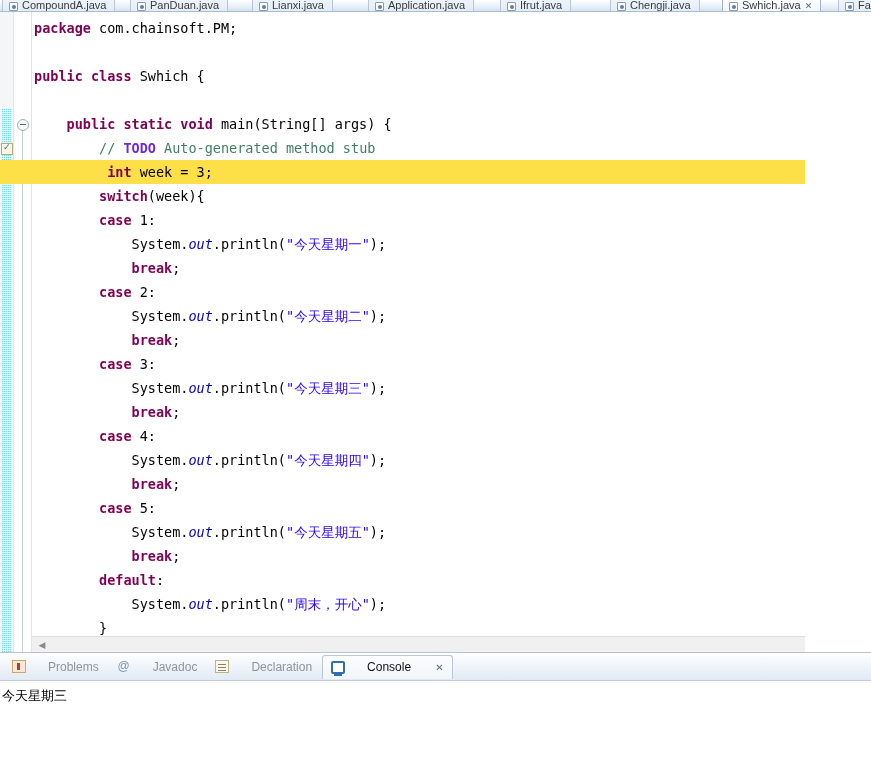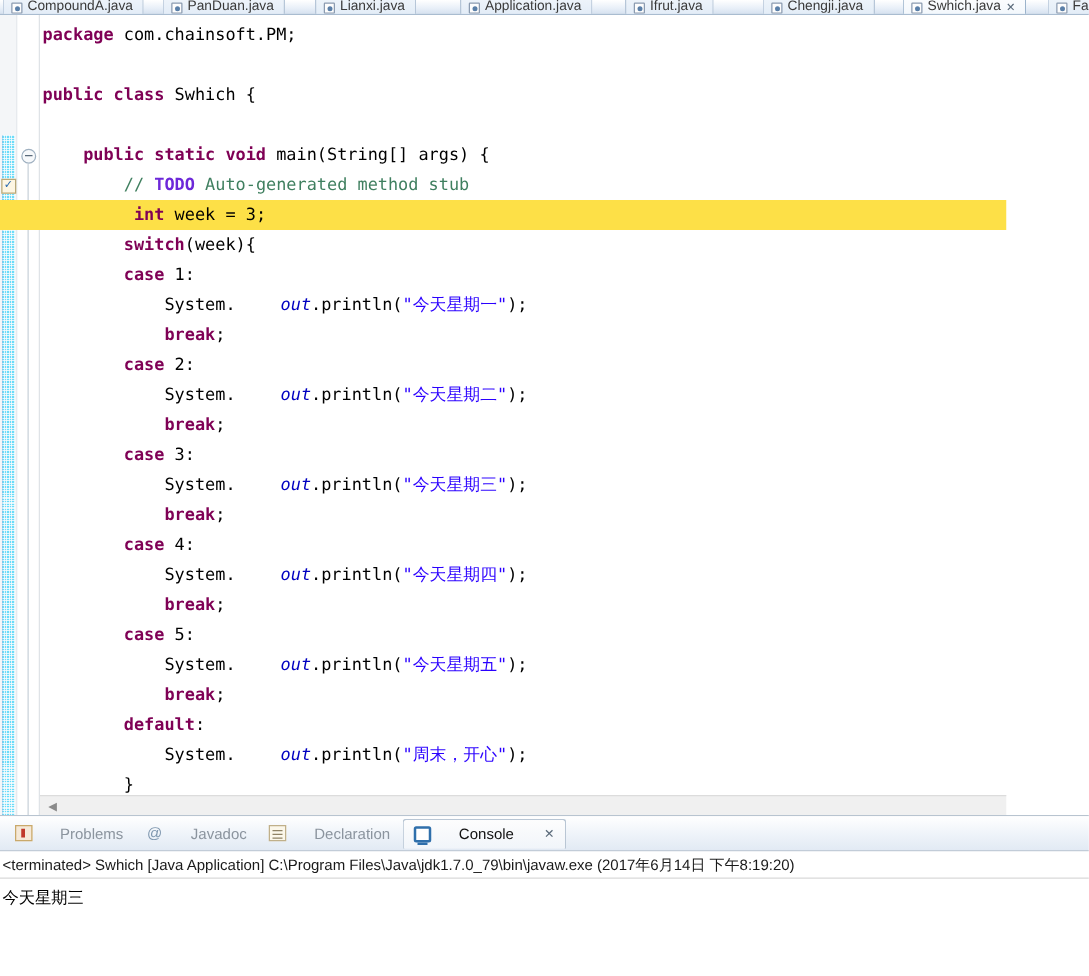--- a/index.html
+++ b/index.html
@@ -113,21 +113,21 @@
   .line.hl {
     background: #fde047;
     width: 839px;
     margin-left: -32px;
     padding-left: 34px;
   }
   .kw      { color: #7f0055; font-weight: bold; }
   .str     { color: #2a00ff; }
   .cmt     { color: #3f7f5f; }
   .cmt-tag { color: #6d28d9; font-weight: bold; }
-  .fld     { color: #0000c0; font-style: italic; margin-left: 36px; }
+  .fld     { color: #0000c0; font-style: italic; }
   .pln     { color: #000000; }
 
   
   .hscroll {
     position: absolute; left: 32px; bottom: 0;
     width: 839px; height: 16px;
     background: #f0f0f0; border-top: 1px solid #dcdcdc;
   }
   .hscroll-arrow {
     position: absolute; left: 4px; top: 2px;
@@ -270,15 +270,14 @@
       <div class="vtab">
         <span class="vicon ic-decl"></span>
         <span>Declaration</span>
       </div>
       <div class="vtab active">
         <span class="vicon ic-console"></span>
         <span>Console</span>
         <span class="vtab-close">✕</span>
       </div>
     </div>
-  <div class="console-status">&lt;terminated&gt; Swhich [Java Application] C:\Program Files\Java\jdk1.7.0_79\bin\javaw.exe (2017年6月14日 下午8:19:20)</div>
   <div class="console-out">今天星期三</div>
 </div>
 
 </body></html>

